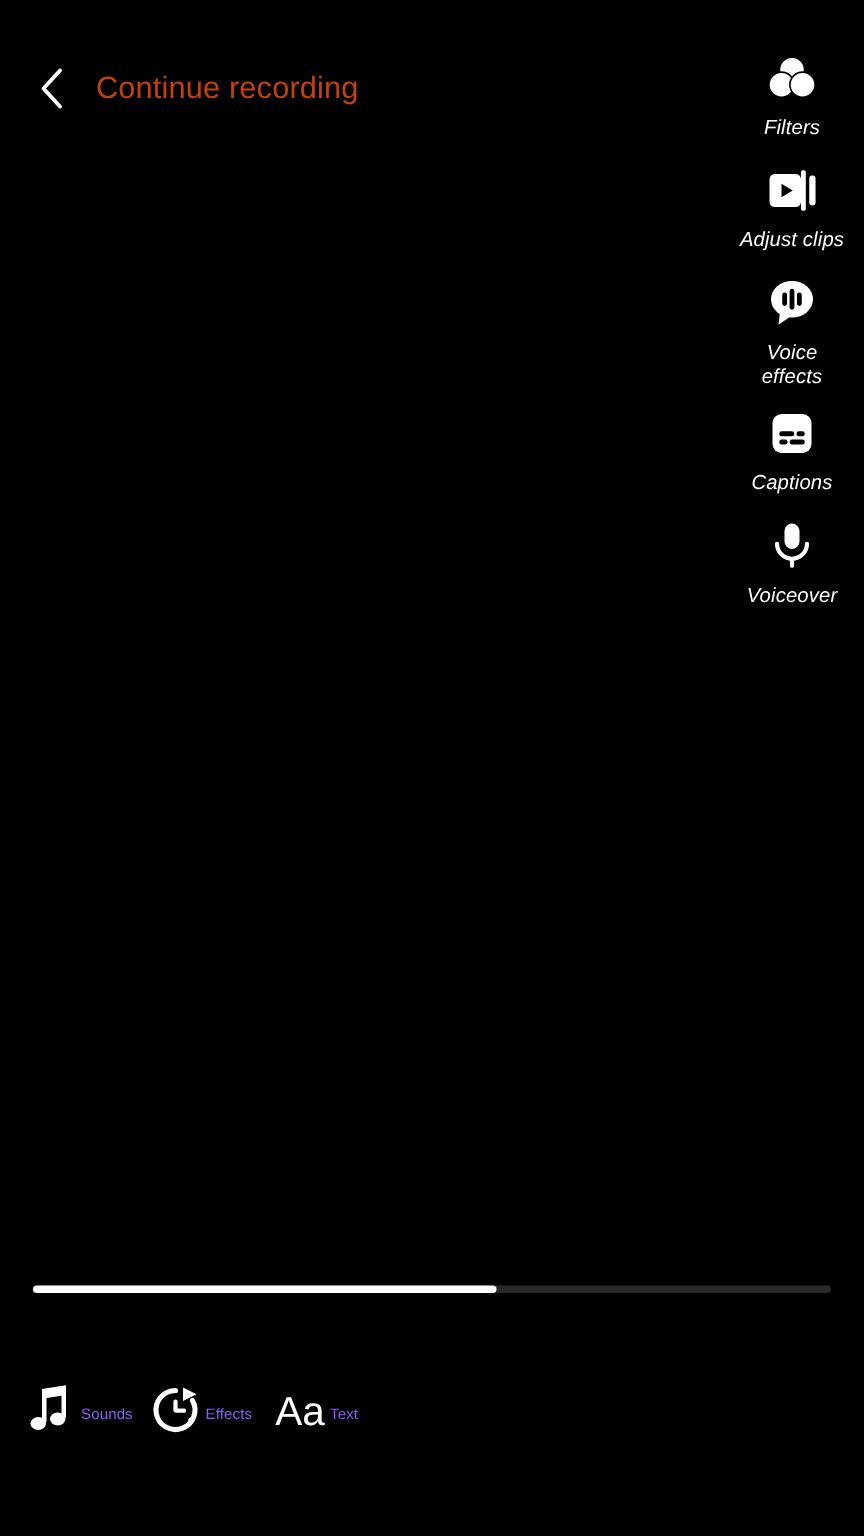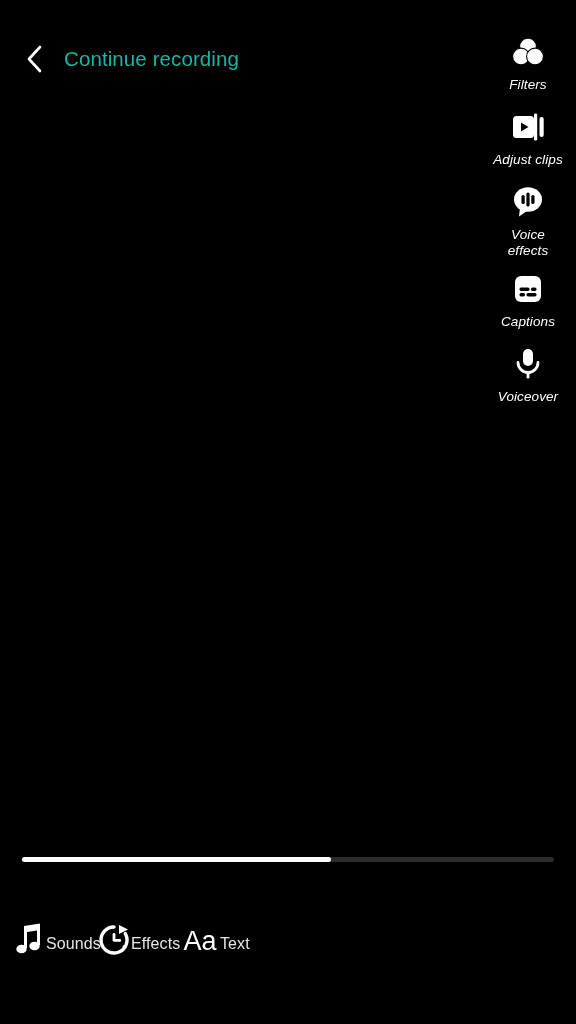--- a/index.html
+++ b/index.html
@@ -26,21 +26,21 @@
     height:46px;
   }
   .back-btn {
     width:34px; height:34px;
     display:flex; align-items:center; justify-content:center;
     cursor:pointer;
   }
   .header-title {
     font-size:20.5px;
     font-weight:400;
-    color:#14b8a6;
+    color:#c2410c;
     letter-spacing:0.1px;
     white-space:nowrap;
   }
 
   
   .rail {
     position:absolute;
     top:32px; right:0;
     width:96px;
     display:flex;
@@ -109,22 +109,22 @@
     flex-direction:row;
     align-items:center;
     cursor:pointer;
   }
   .btool-icon {
     width:40px; height:40px;
     display:flex; align-items:center; justify-content:center;
   }
   .btool-label {
     margin-top:7px;
-    font-size:16px;
-    color:#e5e5e5;
+    font-size:10px;
+    color:#8b5cf6;
     text-align:left;
     letter-spacing:0.1px;
   }
   svg { display:block; }
 </style>
 </head>
 <body style="background: rgb(0, 0, 0);">
 
 <div class="screen">
 

